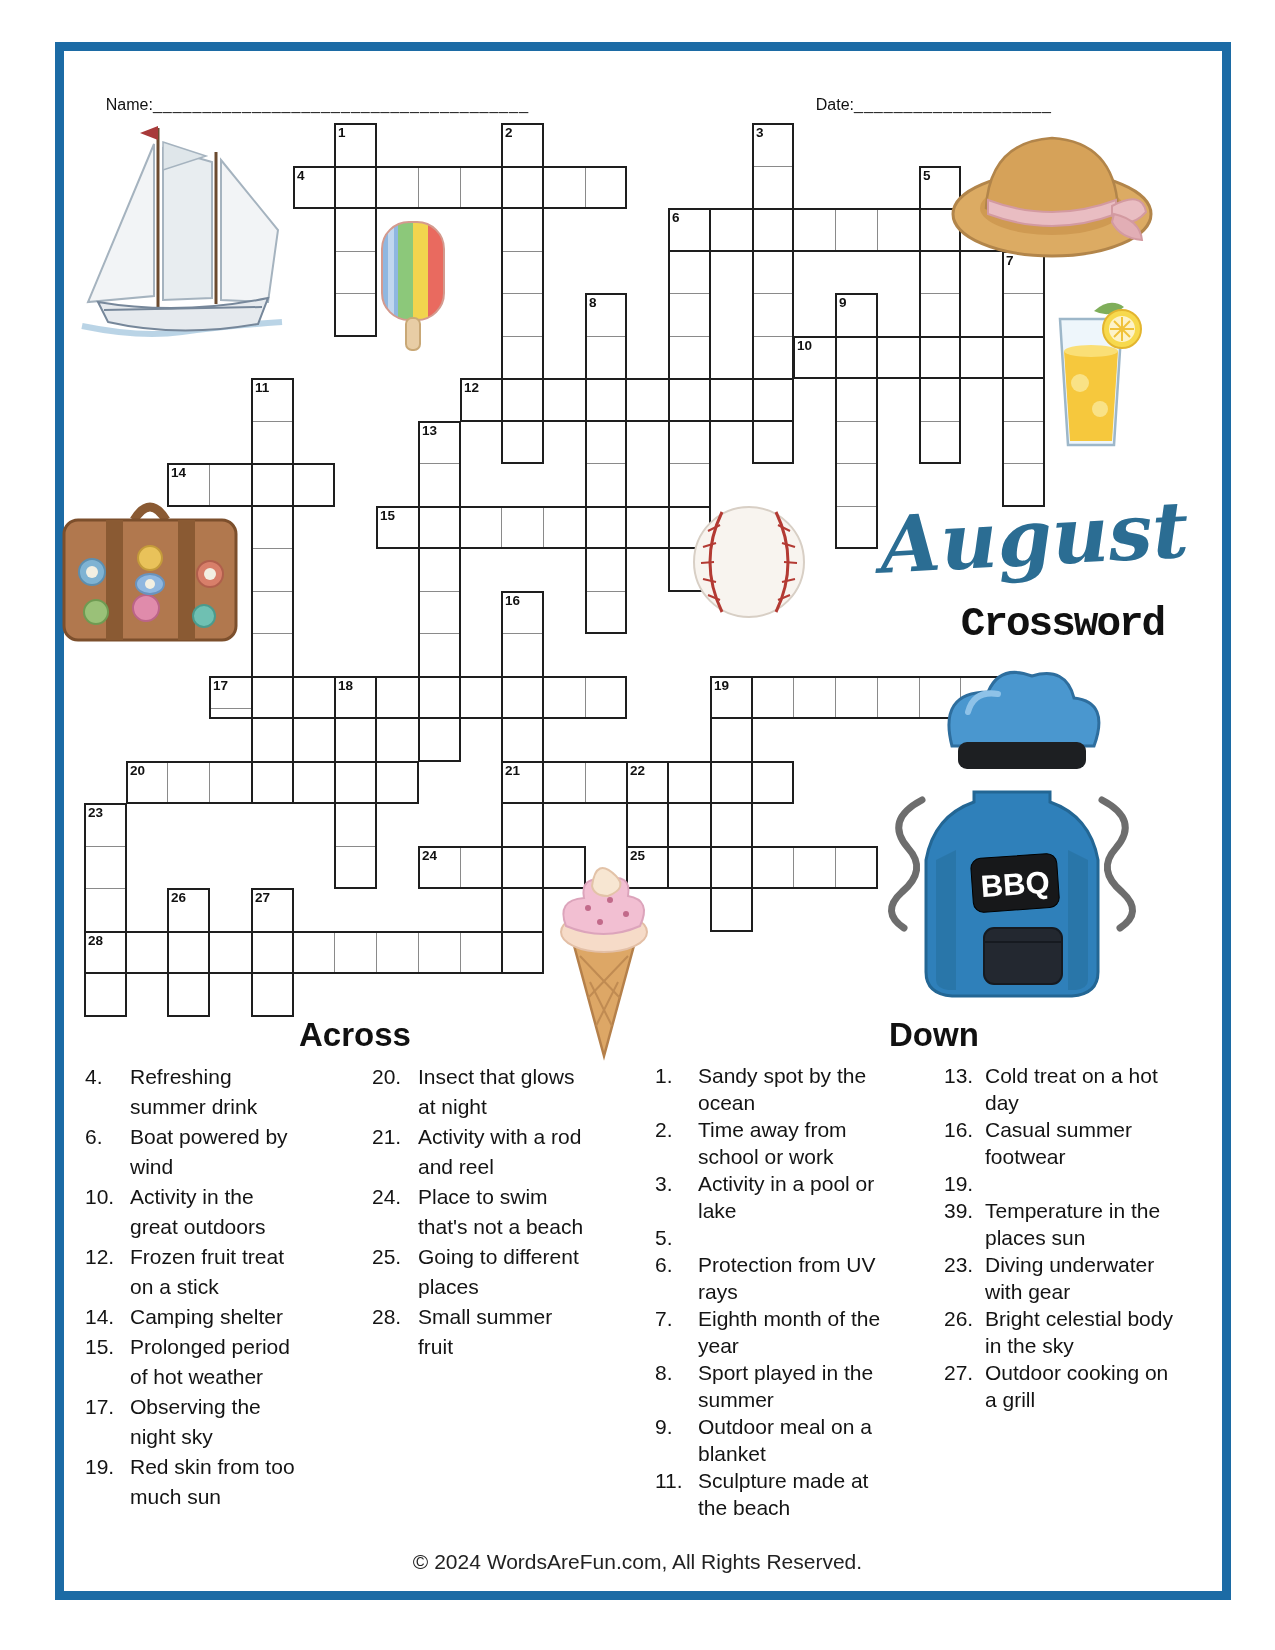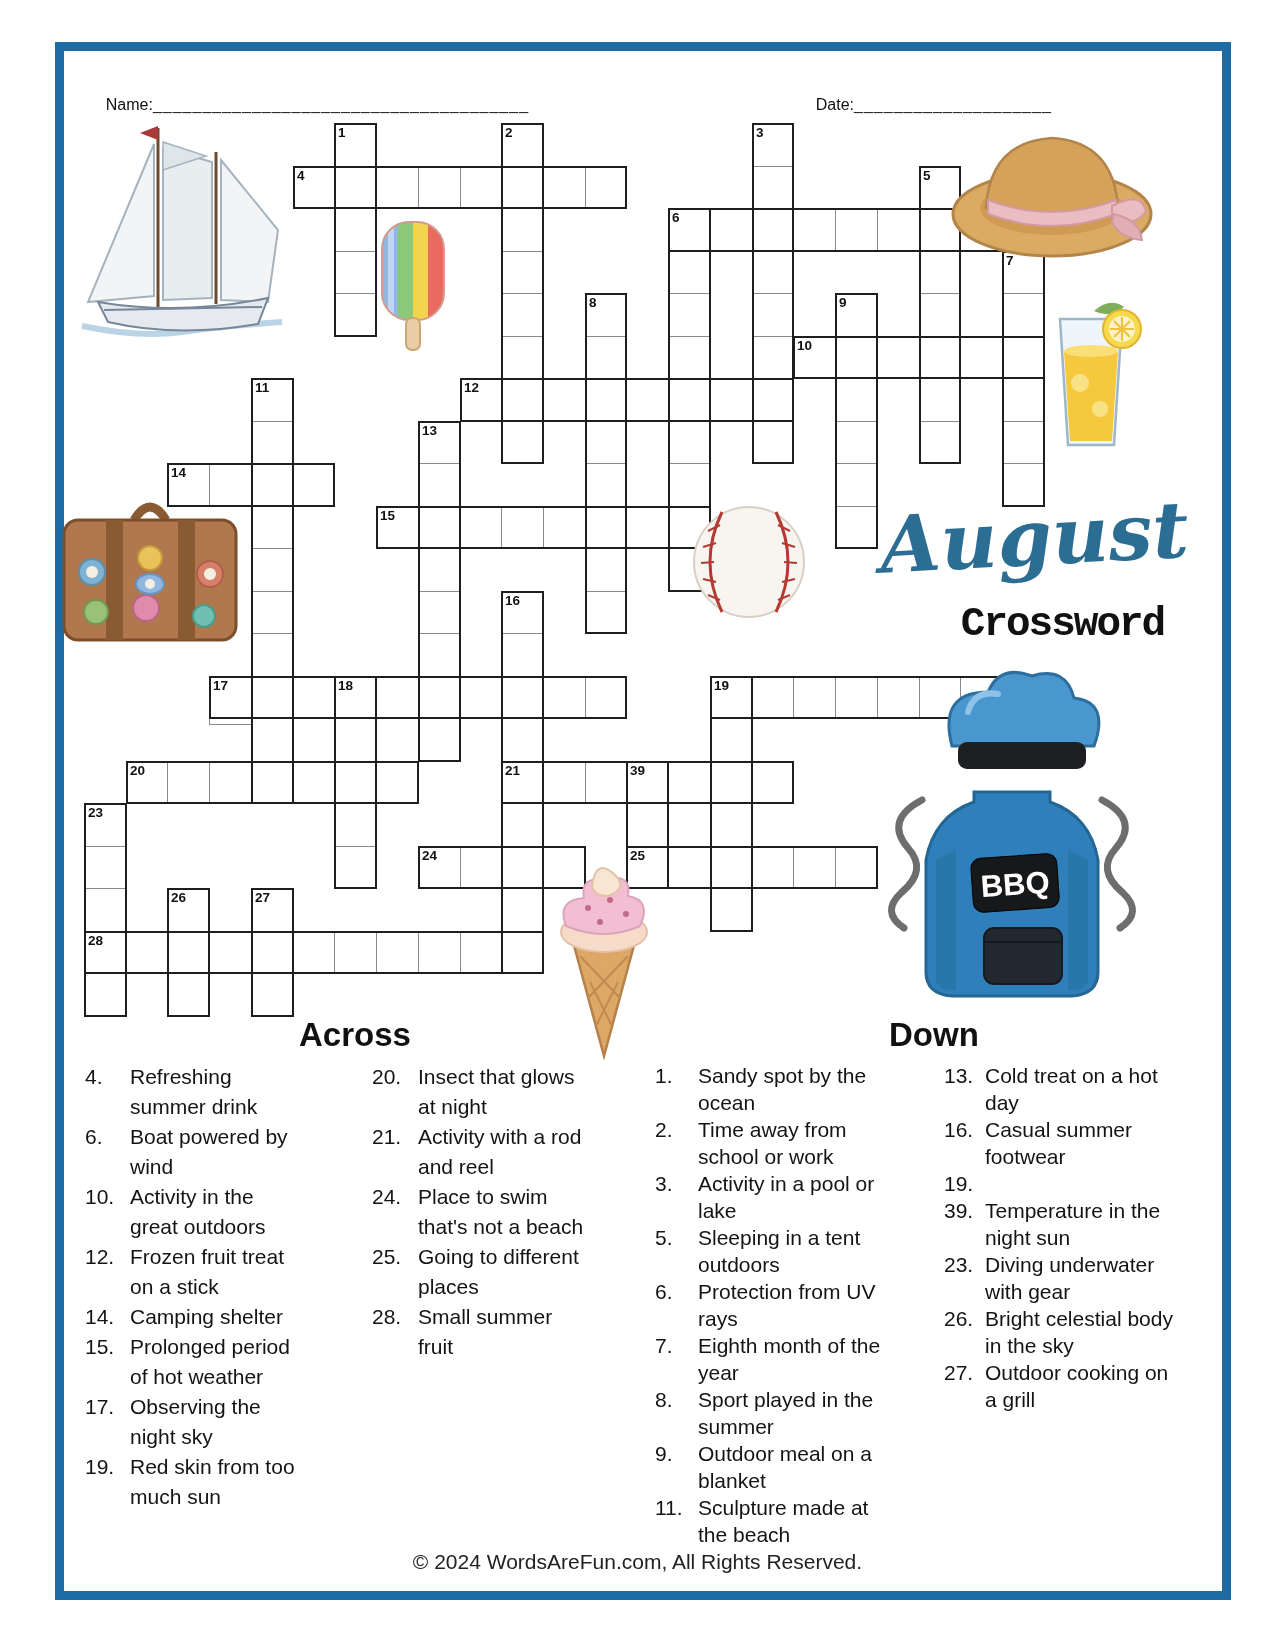--- a/index.html
+++ b/index.html
@@ -113,21 +113,21 @@
       <div class="cell" style="left: 376px; top: 506px; width: 43px; height: 43px;">
         <span class="cellnum">15</span>
       </div>
       <div class="cell" style="left: 418px; top: 506px; width: 43px; height: 43px;"></div>
       <div class="cell" style="left: 460px; top: 506px; width: 42px; height: 43px;"></div>
       <div class="cell" style="left: 501px; top: 506px; width: 43px; height: 43px;"></div>
       <div class="cell" style="left: 543px; top: 506px; width: 43px; height: 43px;"></div>
       <div class="cell" style="left: 585px; top: 506px; width: 42px; height: 43px;"></div>
       <div class="cell" style="left: 626px; top: 506px; width: 43px; height: 43px;"></div>
       <div class="cell" style="left: 668px; top: 506px; width: 43px; height: 43px;"></div>
-      <div class="cell" style="left: 209px; top: 676px; width: 43px; height: 49px; text-align: center;">
+      <div class="cell" style="left: 209px; top: 676px; width: 43px; height: 33px; text-align: center;">
         <span class="cellnum">17</span>
       </div>
       <div class="cell" style="left: 251px; top: 676px; width: 43px; height: 43px;"></div>
       <div class="cell" style="left: 293px; top: 676px; width: 42px; height: 43px;"></div>
       <div class="cell" style="left: 334px; top: 676px; width: 43px; height: 43px;">
         <span class="cellnum">18</span>
       </div>
       <div class="cell" style="left: 376px; top: 676px; width: 43px; height: 43px;"></div>
       <div class="cell" style="left: 418px; top: 676px; width: 43px; height: 43px;"></div>
       <div class="cell" style="left: 460px; top: 676px; width: 42px; height: 43px;"></div>
@@ -151,21 +151,21 @@
       <div class="cell" style="left: 251px; top: 761px; width: 43px; height: 43px;"></div>
       <div class="cell" style="left: 293px; top: 761px; width: 42px; height: 43px;"></div>
       <div class="cell" style="left: 334px; top: 761px; width: 43px; height: 43px;"></div>
       <div class="cell" style="left: 376px; top: 761px; width: 43px; height: 43px;"></div>
       <div class="cell" style="left: 501px; top: 761px; width: 43px; height: 43px;">
         <span class="cellnum">21</span>
       </div>
       <div class="cell" style="left: 543px; top: 761px; width: 43px; height: 43px;"></div>
       <div class="cell" style="left: 585px; top: 761px; width: 42px; height: 43px;"></div>
       <div class="cell" style="left: 626px; top: 761px; width: 43px; height: 43px;">
-        <span class="cellnum">39</span>
+        <span class="cellnum">22</span>
       </div>
       <div class="cell" style="left: 668px; top: 761px; width: 43px; height: 43px;"></div>
       <div class="cell" style="left: 710px; top: 761px; width: 43px; height: 43px;"></div>
       <div class="cell" style="left: 752px; top: 761px; width: 42px; height: 43px;"></div>
       <div class="cell" style="left: 418px; top: 846px; width: 43px; height: 43px;">
         <span class="cellnum">24</span>
       </div>
       <div class="cell" style="left: 460px; top: 846px; width: 42px; height: 43px;"></div>
       <div class="cell" style="left: 501px; top: 846px; width: 43px; height: 43px;"></div>
       <div class="cell" style="left: 543px; top: 846px; width: 43px; height: 43px;"></div>
@@ -534,22 +534,20 @@
         <span class="clue-text">Time away from
 school or work</span>
       </div>
       <div class="clue">
         <span class="clue-num">3.</span>
         <span class="clue-text">Activity in a pool or
 lake</span>
       </div>
       <div class="clue">
         <span class="clue-num">5.</span>
-        <span class="clue-text">Sleeping in a tent
-outdoors</span>
       </div>
       <div class="clue">
         <span class="clue-num">6.</span>
         <span class="clue-text">Protection from UV
 rays</span>
       </div>
       <div class="clue">
         <span class="clue-num">7.</span>
         <span class="clue-text">Eighth month of the
 year</span>
@@ -580,21 +578,21 @@
         <span class="clue-num">16.</span>
         <span class="clue-text">Casual summer
 footwear</span>
       </div>
       <div class="clue">
         <span class="clue-num">19.</span>
       </div>
       <div class="clue">
         <span class="clue-num">39.</span>
         <span class="clue-text">Temperature in the
-night sun</span>
+places sun</span>
       </div>
       <div class="clue">
         <span class="clue-num">23.</span>
         <span class="clue-text">Diving underwater
 with gear</span>
       </div>
       <div class="clue">
         <span class="clue-num">26.</span>
         <span class="clue-text">Bright celestial body
 in the sky</span>

